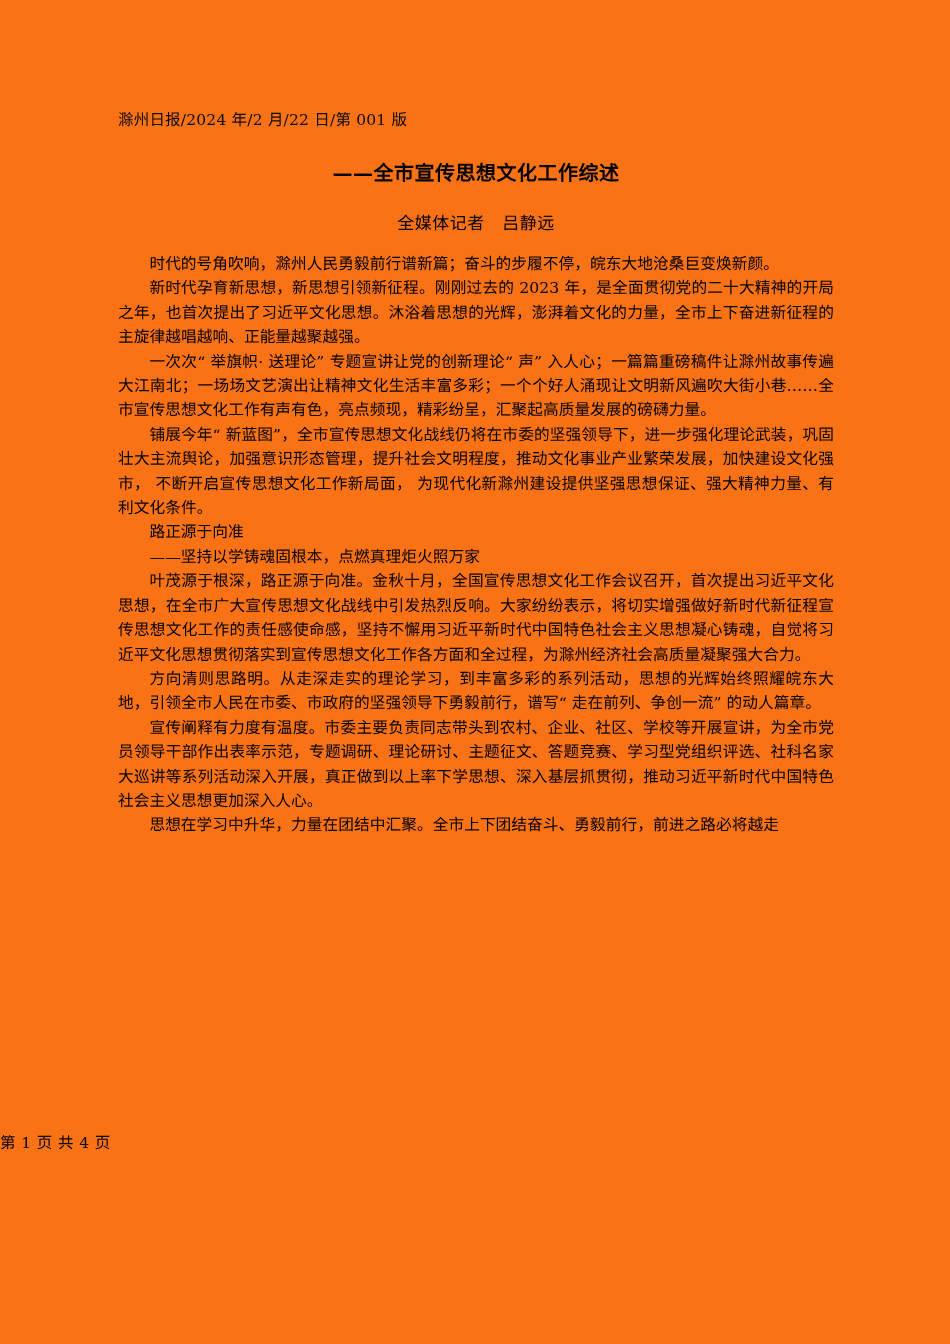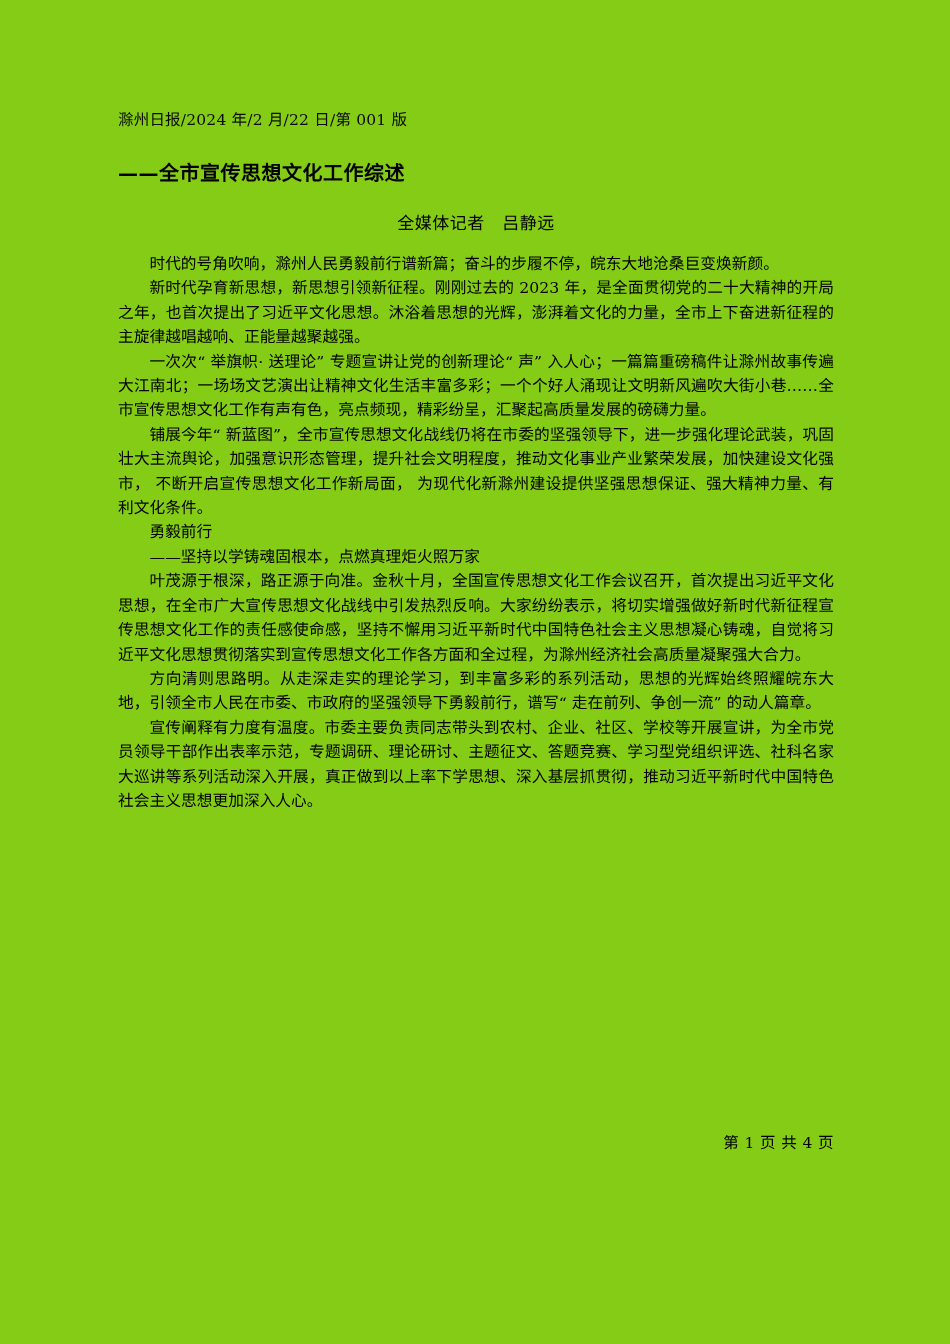--- a/index.html
+++ b/index.html
@@ -10,21 +10,21 @@
   }
   body {
     font-family: "DejaVu Serif", "Liberation Serif", serif;
     color: #000000;
   }
   .page {
     position: relative;
     width: 950px;
     height: 1344px;
     margin: 0 auto;
-    background: #84cc16;
+    background: #f97316;
     overflow: hidden;
     box-sizing: border-box;
   }
   .content {
     position: absolute;
     left: 118px;
     top: 108px;
     width: 716px;
   }
 
@@ -46,21 +46,21 @@
     text-align: center;
     letter-spacing: 1px;
     margin-top: 16px;
     margin-bottom: 0;
     font-family: "DejaVu Sans", "Liberation Sans", sans-serif;
   }
   .doc-subtitle {
     font-size: 20px;
     line-height: 30px;
     font-weight: bold;
-    text-align: left;
+    text-align: center;
     letter-spacing: 0.5px;
     margin-top: 26px;
     font-family: "DejaVu Sans", "Liberation Sans", sans-serif;
   }
   .byline {
     font-size: 17px;
     line-height: 26px;
     text-align: center;
     letter-spacing: 0.5px;
     margin-top: 22px;
@@ -84,21 +84,20 @@
   p.para.head-small {
     text-indent: 2em;
   }
 
   
   .footer {
     position: absolute;
     left: 0;
     right: 0;
     top: 1131px;
-    text-align: right;
     padding-right: 116px;
     font-size: 15.5px;
     line-height: 24px;
     letter-spacing: 0.4px;
   }
 </style>
 </head>
 <body>
 
 <div class="page">
@@ -110,24 +109,25 @@
 
     <h2 class="doc-subtitle">——全市宣传思想文化工作综述</h2>
 
     <div class="byline">全媒体记者　吕静远</div>
 
     <div class="body-block">
       <p class="para">时代的号角吹响，滁州人民勇毅前行谱新篇；奋斗的步履不停，皖东大地沧桑巨变焕新颜。</p>
       <p class="para">新时代孕育新思想，新思想引领新征程。刚刚过去的 2023 年，是全面贯彻党的二十大精神的开局之年，也首次提出了习近平文化思想。沐浴着思想的光辉，澎湃着文化的力量，全市上下奋进新征程的主旋律越唱越响、正能量越聚越强。</p>
       <p class="para">一次次“ 举旗帜· 送理论” 专题宣讲让党的创新理论“ 声” 入人心；一篇篇重磅稿件让滁州故事传遍大江南北；一场场文艺演出让精神文化生活丰富多彩；一个个好人涌现让文明新风遍吹大街小巷……全市宣传思想文化工作有声有色，亮点频现，精彩纷呈，汇聚起高质量发展的磅礴力量。</p>
       <p class="para">铺展今年“ 新蓝图”，全市宣传思想文化战线仍将在市委的坚强领导下，进一步强化理论武装，巩固壮大主流舆论，加强意识形态管理，提升社会文明程度，推动文化事业产业繁荣发展，加快建设文化强市， 不断开启宣传思想文化工作新局面， 为现代化新滁州建设提供坚强思想保证、强大精神力量、有利文化条件。</p>
-      <p class="para head-small">勇毅前行</p>
+      <p class="para head-small">路正源于向准</p>
       <p class="para head-small">——坚持以学铸魂固根本，点燃真理炬火照万家</p>
       <p class="para">叶茂源于根深，路正源于向准。金秋十月，全国宣传思想文化工作会议召开，首次提出习近平文化思想，在全市广大宣传思想文化战线中引发热烈反响。大家纷纷表示，将切实增强做好新时代新征程宣传思想文化工作的责任感使命感，坚持不懈用习近平新时代中国特色社会主义思想凝心铸魂，自觉将习近平文化思想贯彻落实到宣传思想文化工作各方面和全过程，为滁州经济社会高质量凝聚强大合力。</p>
       <p class="para">方向清则思路明。从走深走实的理论学习，到丰富多彩的系列活动，思想的光辉始终照耀皖东大地，引领全市人民在市委、市政府的坚强领导下勇毅前行，谱写“ 走在前列、争创一流” 的动人篇章。</p>
       <p class="para">宣传阐释有力度有温度。市委主要负责同志带头到农村、企业、社区、学校等开展宣讲，为全市党员领导干部作出表率示范，专题调研、理论研讨、主题征文、答题竞赛、学习型党组织评选、社科名家大巡讲等系列活动深入开展，真正做到以上率下学思想、深入基层抓贯彻，推动习近平新时代中国特色社会主义思想更加深入人心。</p>
+      <p class="para">思想在学习中升华，力量在团结中汇聚。全市上下团结奋斗、勇毅前行，前进之路必将越走</p>
     </div>
 
   </div>
 
   <div class="footer">第 1 页 共 4 页</div>
 
 </div>
 
 </body></html>

